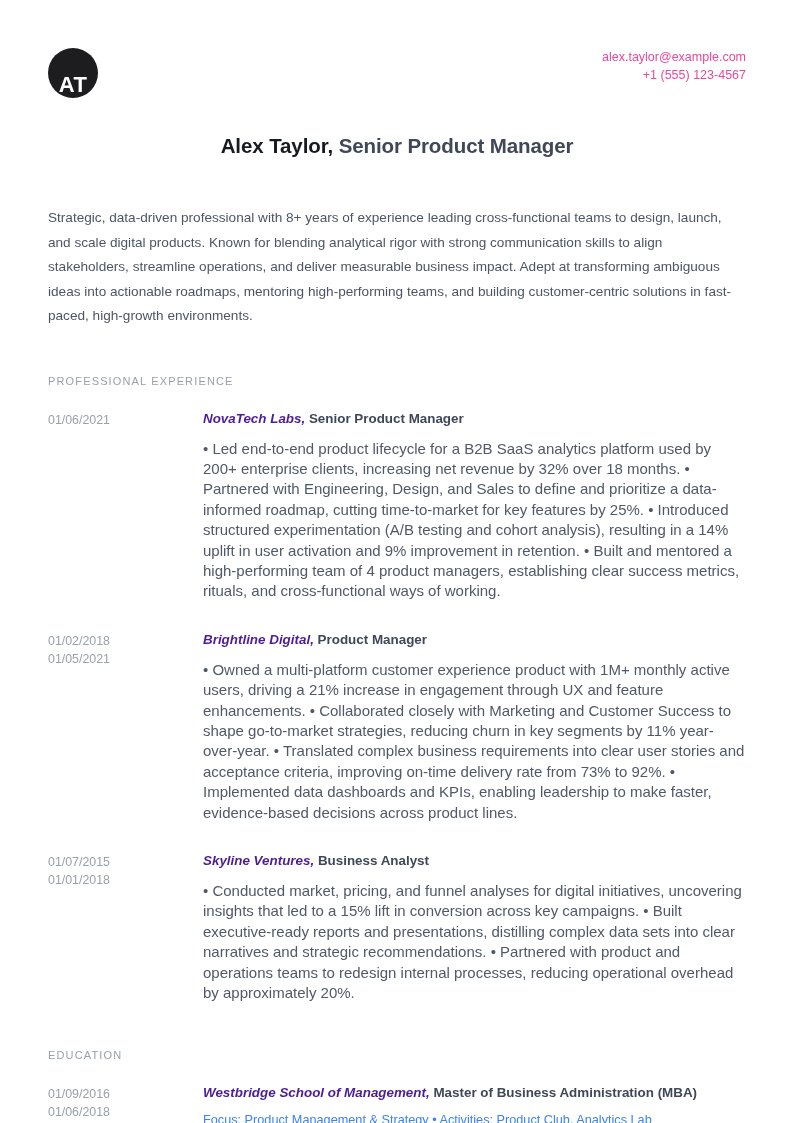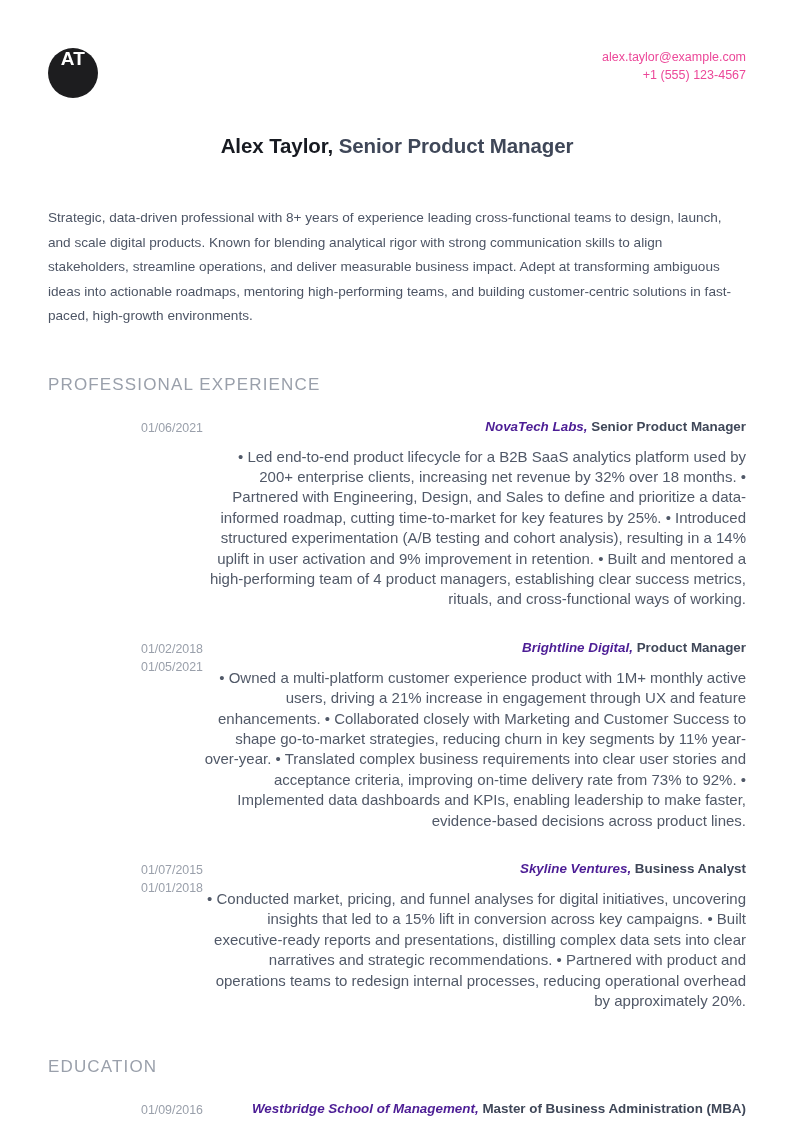--- a/index.html
+++ b/index.html
@@ -30,23 +30,23 @@
     justify-content: space-between;
     height: 52px;
   }
   .avatar {
     width: 50px;
     height: 50px;
     border-radius: 50%;
     background: #1d1d1f;
     color: #ffffff;
     display: flex;
-    align-items: flex-start;
+    align-items: flex-end;
     justify-content: center;
-    font-size: 19px;
+    font-size: 22px;
     font-weight: bold;
     letter-spacing: 0.4px;
   }
   .contact {
     text-align: right;
     font-size: 12.5px;
     line-height: 18px;
     color: #ec4899;
   }
   .contact div { white-space: nowrap; }
@@ -67,33 +67,32 @@
     margin-top: 48px;
     font-size: 13.6px;
     line-height: 24.5px;
     color: #4d5565;
     max-width: 700px;
   }
 
   
   .section { margin-top: 46px; }
   .section-title {
-    font-size: 17px;
+    font-size: 11px;
     letter-spacing: 1.15px;
     color: #9aa0ab;
     text-transform: uppercase;
     font-weight: normal;
     margin-bottom: 22px;
   }
 
   .entry {
     display: flex;
     align-items: flex-start;
     margin-bottom: 28px;
-    text-align: right;
   }
   .entry:last-child { margin-bottom: 0; }
 
   .entry-dates {
     width: 155px;
     flex: 0 0 155px;
     font-size: 12.4px;
     line-height: 18px;
     color: #9aa0ab;
     padding-top: 2px;

